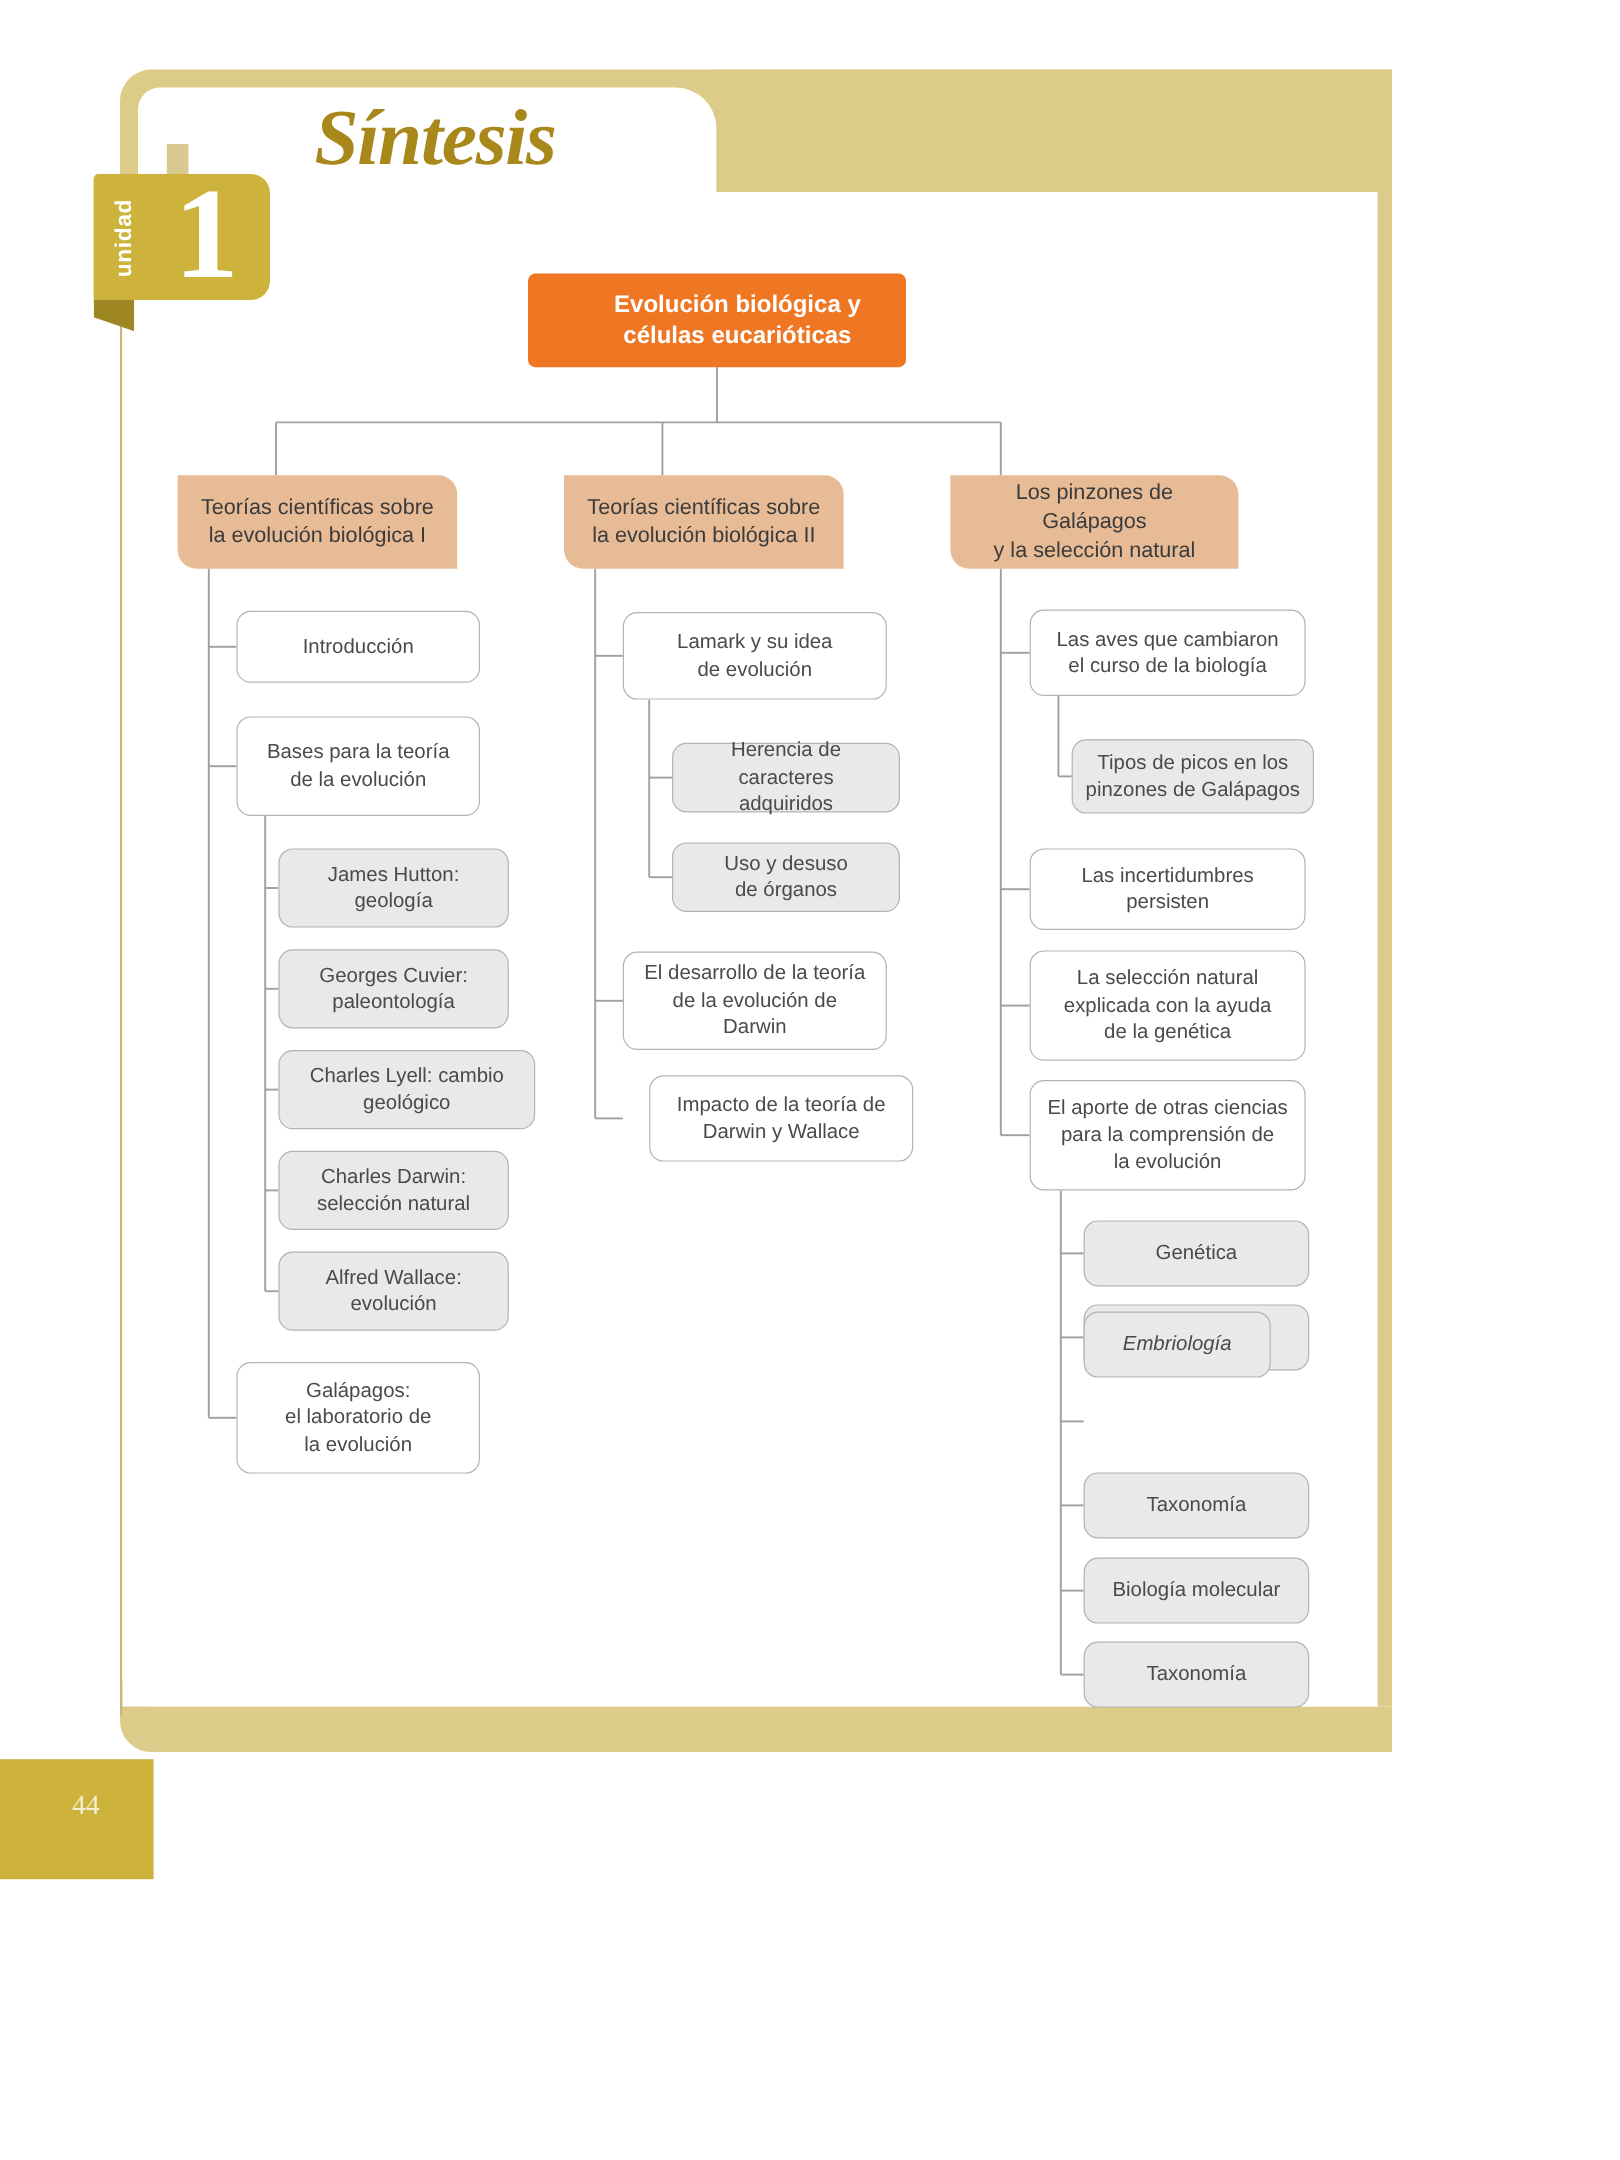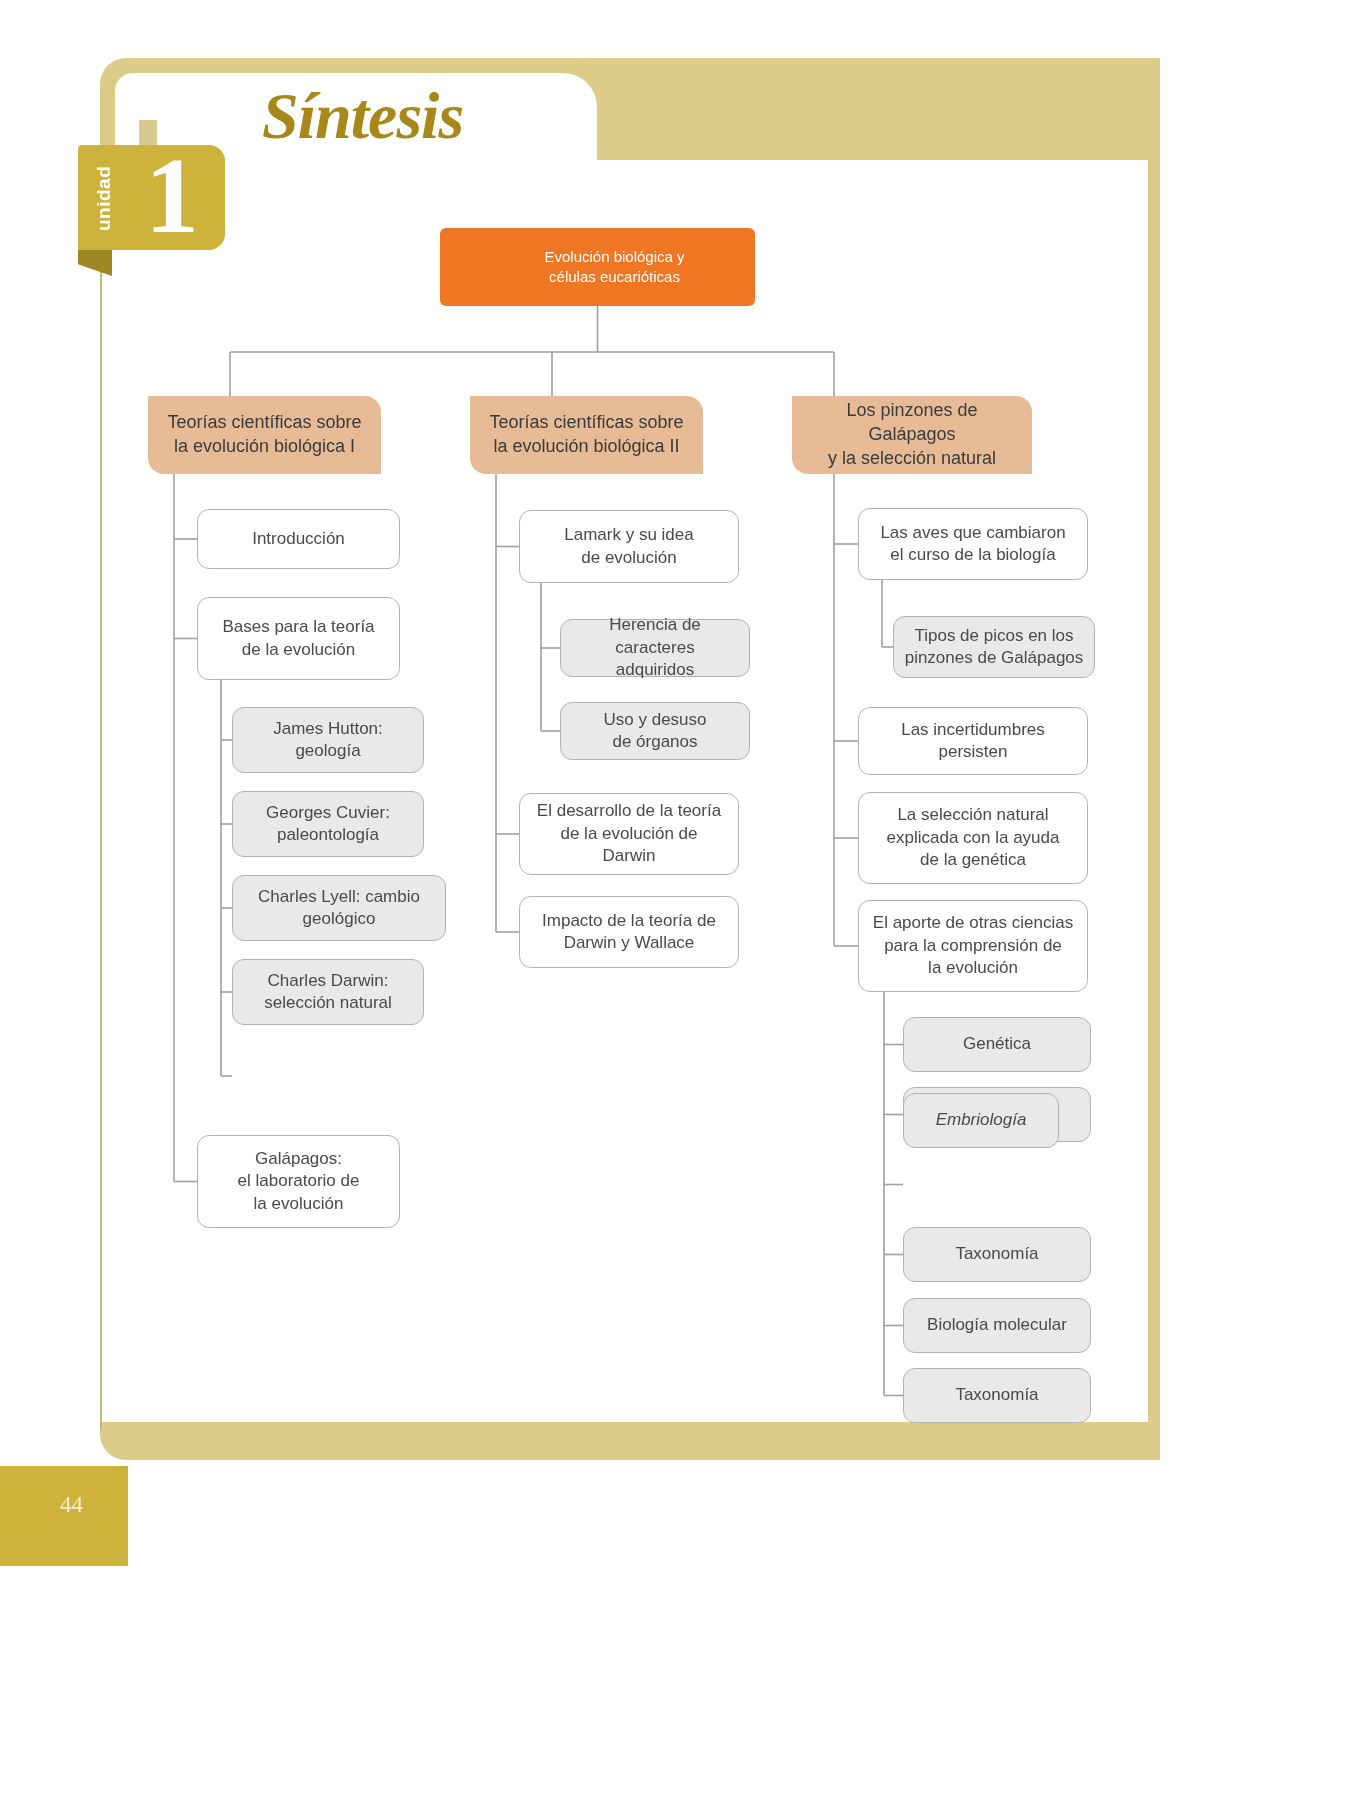--- a/index.html
+++ b/index.html
@@ -166,22 +166,22 @@
     align-items: center;
     justify-content: center;
     text-align: center;
     line-height: 1.32;
     white-space: pre-line;
     padding: 4px 10px;
   }
   .node.root {
     background: #ef7622;
     color: #ffffff;
-    font-size: 15px;
-    font-weight: normal;
+    font-size: 20px;
+    font-weight: bold;
     border-radius: 6px;
     padding-left: 44px;
   }
   .node.level2 {
     background: #e6bb96;
     color: #3b3b3b;
     font-size: 18px;
     border-top-right-radius: 16px;
     border-bottom-left-radius: 16px;
   }
@@ -268,35 +268,37 @@
       <div class="node level3" style="left: 197px; top: 597px; width: 203px; height: 83px;">Bases para la teoría
 de la evolución</div>
       <div class="node level4" style="left: 232px; top: 707px; width: 192px; height: 66px;">James Hutton:
 geología</div>
       <div class="node level4" style="left: 232px; top: 791px; width: 192px; height: 66px;">Georges Cuvier:
 paleontología</div>
       <div class="node level4" style="left: 232px; top: 875px; width: 214px; height: 66px;">Charles Lyell: cambio
 geológico</div>
       <div class="node level4" style="left: 232px; top: 959px; width: 192px; height: 66px;">Charles Darwin:
 selección natural</div>
+      <div class="node level4" style="left: 232px; top: 1043px; width: 192px; height: 66px;">Alfred Wallace:
+evolución</div>
       <div class="node level3" style="left: 197px; top: 1135px; width: 203px; height: 93px;">Galápagos:
 el laboratorio de
 la evolución</div>
       <div class="node level2" style="left: 470px; top: 396px; width: 233px; height: 78px;">Teorías científicas sobre
 la evolución biológica II</div>
       <div class="node level3" style="left: 519px; top: 510px; width: 220px; height: 73px;">Lamark y su idea
 de evolución</div>
       <div class="node level4" style="left: 560px; top: 619px; width: 190px; height: 58px;">Herencia de caracteres
 adquiridos</div>
       <div class="node level4" style="left: 560px; top: 702px; width: 190px; height: 58px;">Uso y desuso
 de órganos</div>
       <div class="node level3" style="left: 519px; top: 793px; width: 220px; height: 82px;">El desarrollo de la teoría
 de la evolución de
 Darwin</div>
-      <div class="node level3" style="left: 519px; top: 896px; width: 220px; height: 72px;">Impacto de la teoría de
+      <div class="node level3" style="left: 541px; top: 896px; width: 220px; height: 72px;">Impacto de la teoría de
 Darwin y Wallace</div>
       <div class="node level2" style="left: 792px; top: 396px; width: 240px; height: 78px;">Los pinzones de Galápagos
 y la selección natural</div>
       <div class="node level3" style="left: 858px; top: 508px; width: 230px; height: 72px;">Las aves que cambiaron
 el curso de la biología</div>
       <div class="node level4" style="left: 893px; top: 616px; width: 202px; height: 62px;">Tipos de picos en los
 pinzones de Galápagos</div>
       <div class="node level3" style="left: 858px; top: 707px; width: 230px; height: 68px;">Las incertidumbres
 persisten</div>
       <div class="node level3" style="left: 858px; top: 792px; width: 230px; height: 92px;">La selección natural

